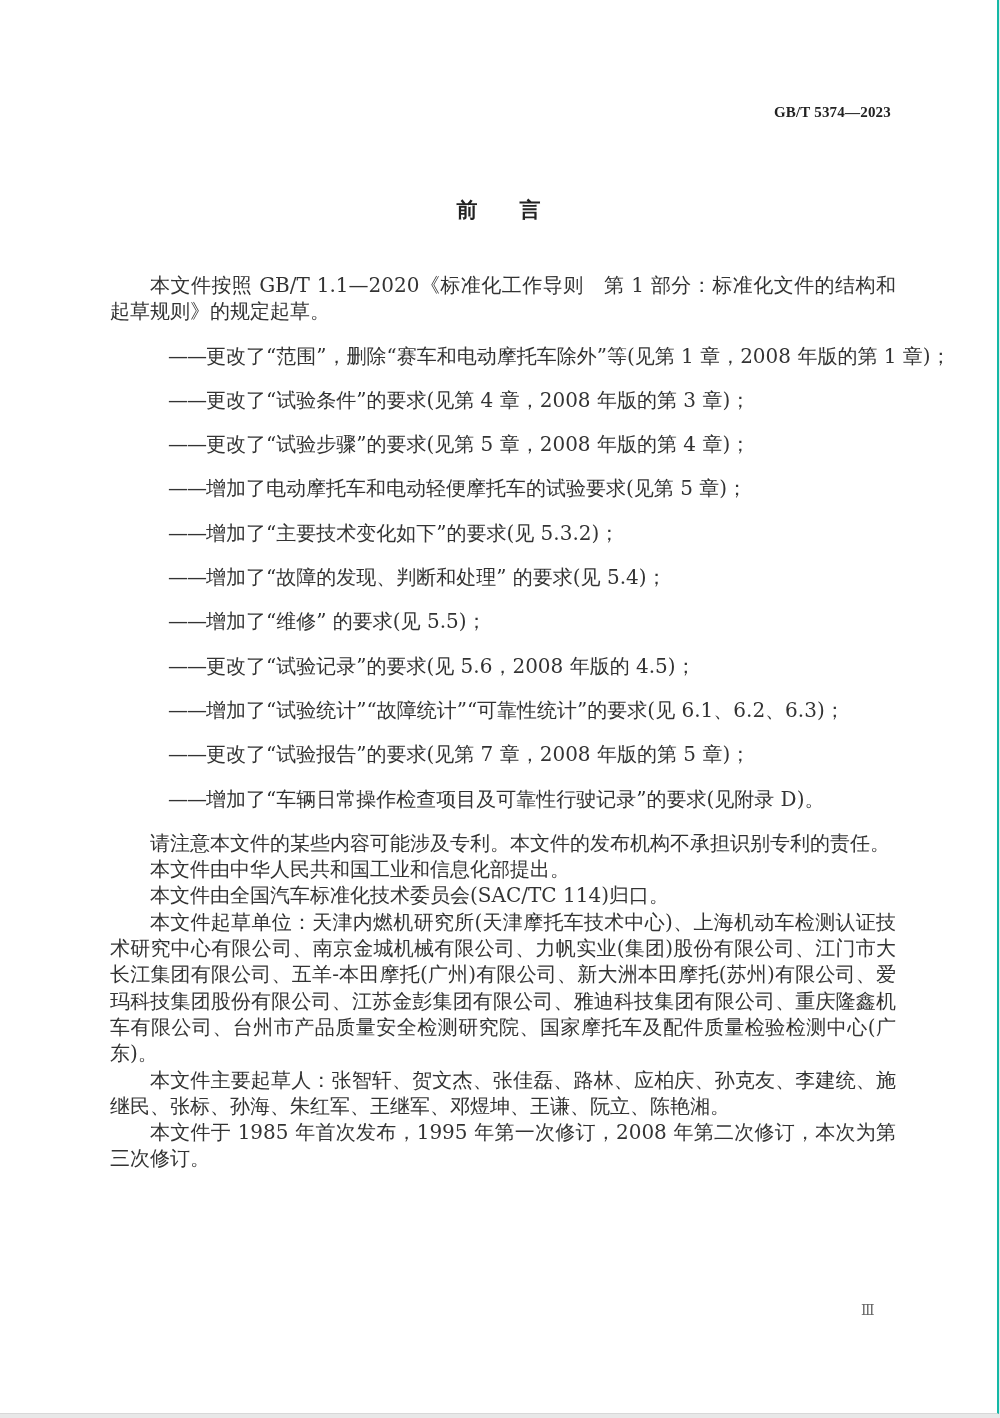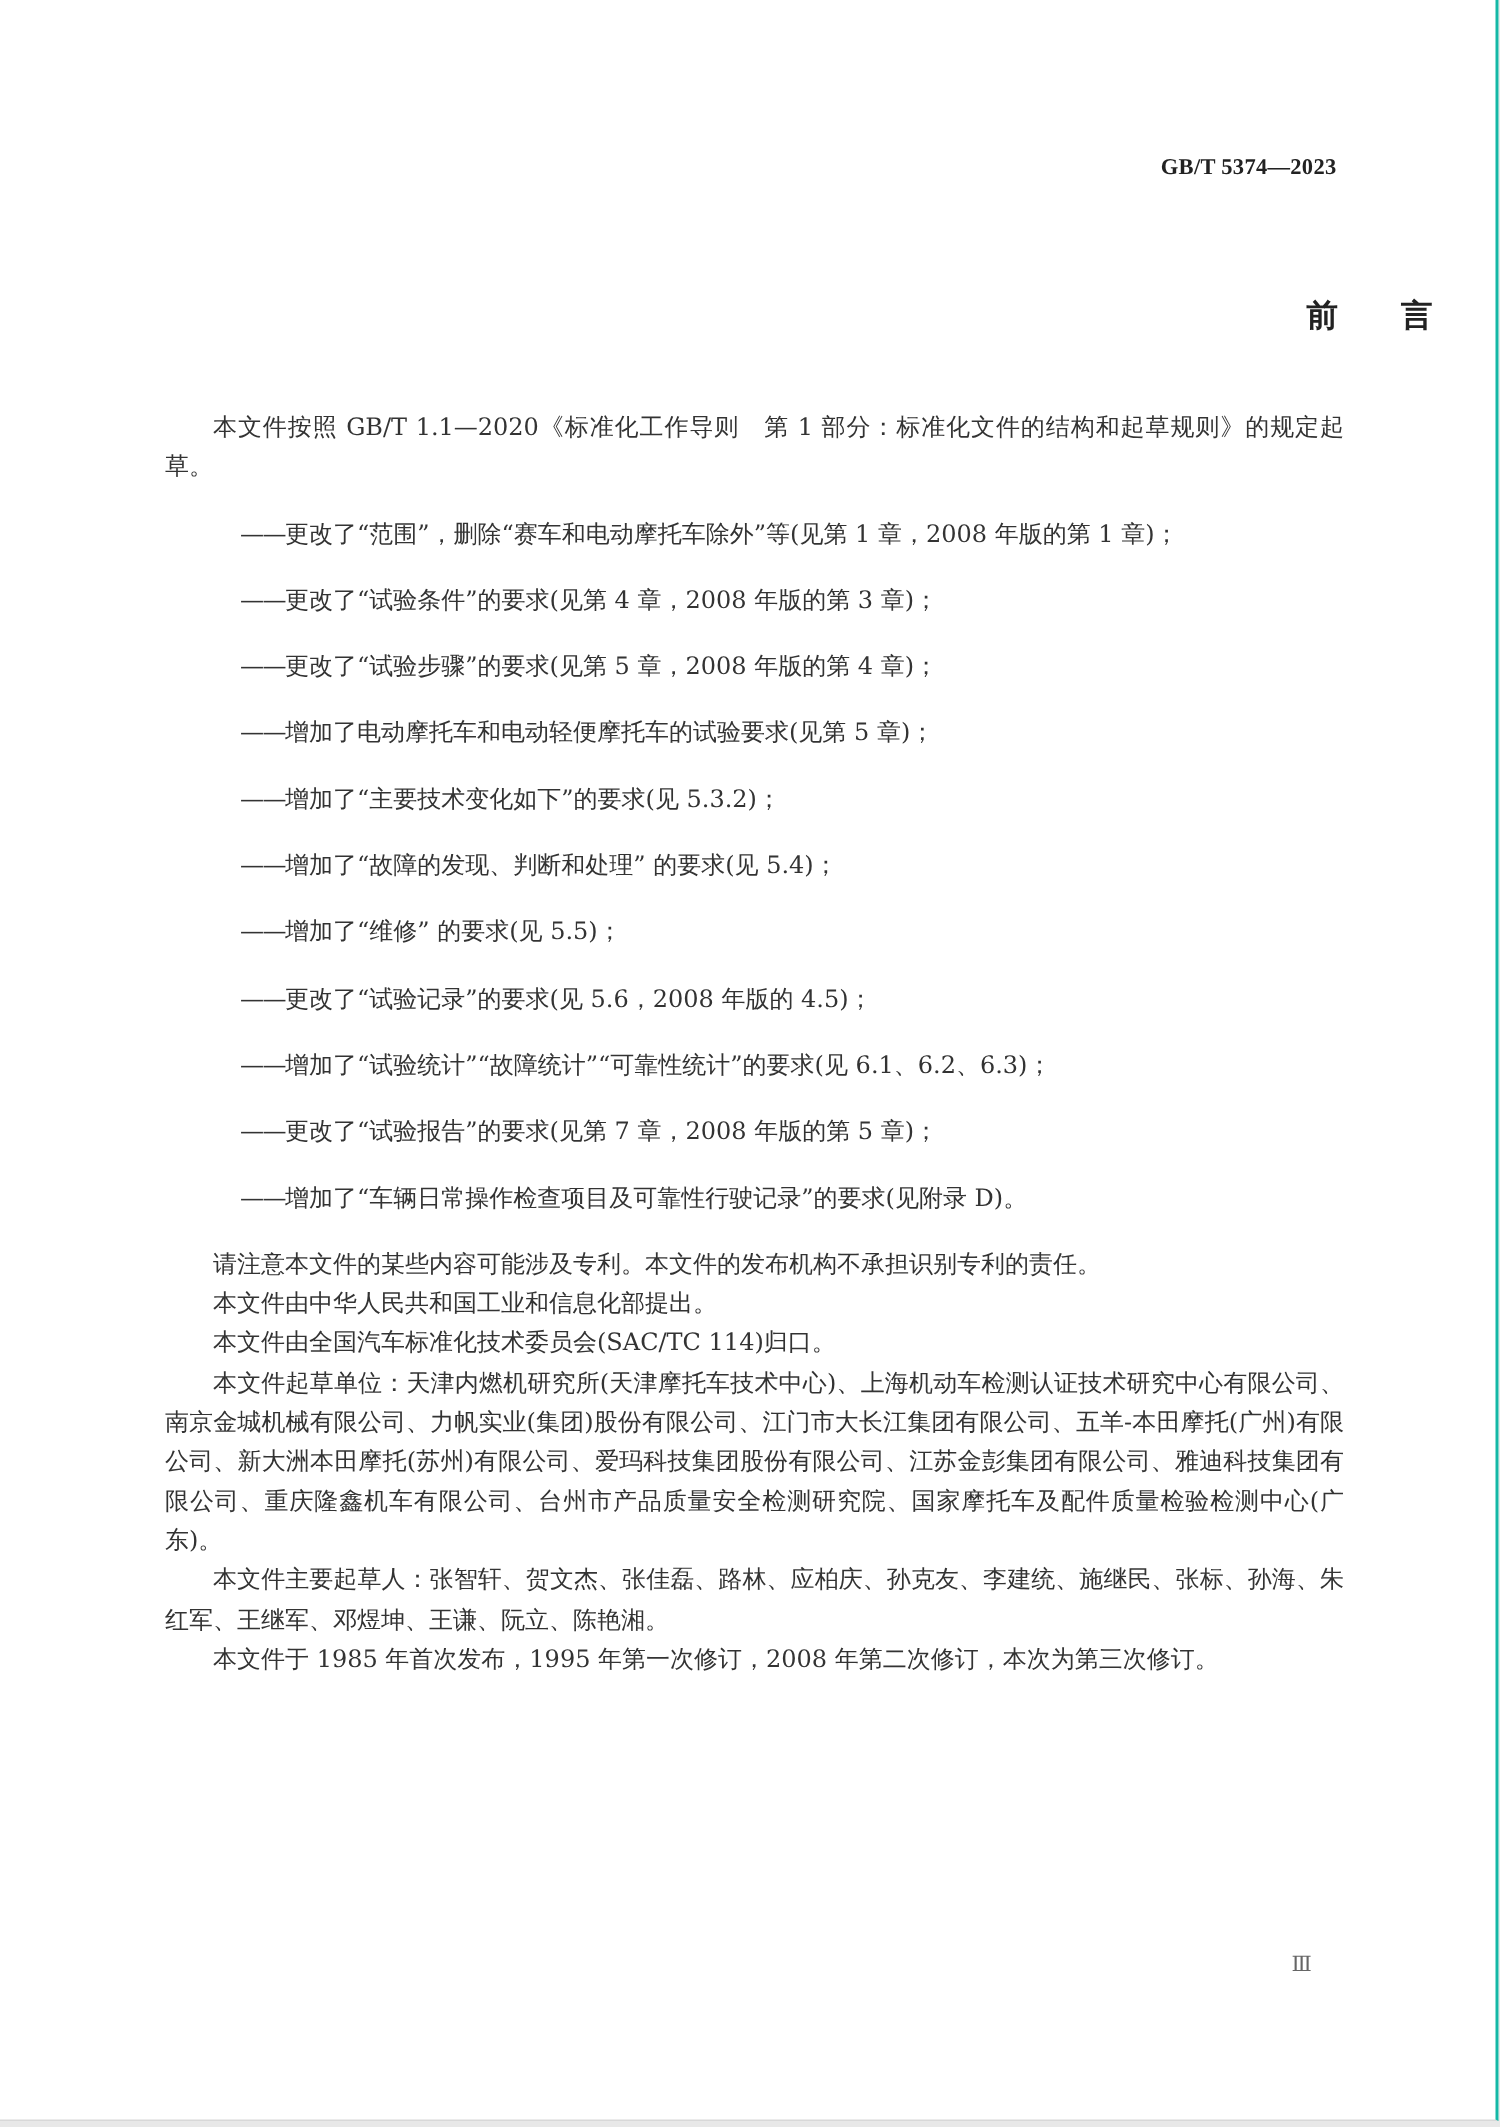--- a/index.html
+++ b/index.html
@@ -45,34 +45,34 @@
       letter-spacing: 2px;
       color: #e3e3e3;
       line-height: 1;
       user-select: none;
     }
     .title {
       position: absolute;
       left: 0;
       width: 997px;
       top: 196px;
-      text-align: right;
+      text-align: center;
       font-family: "DejaVu Sans", "Liberation Sans", sans-serif;
       font-weight: bold;
       font-size: 21px;
       letter-spacing: 42px;
       text-indent: 42px;
       color: #222;
     }
     .body-text {
       position: absolute;
       left: 110px;
       top: 272px;
       width: 786px;
-      font-size: 16px;
+      font-size: 20px;
       line-height: 26.3px;
       color: #333;
     }
     .para {
       margin: 0;
       text-indent: 2em;
       text-align: justify;
     }
     .dash-item {
       margin: 18px;

